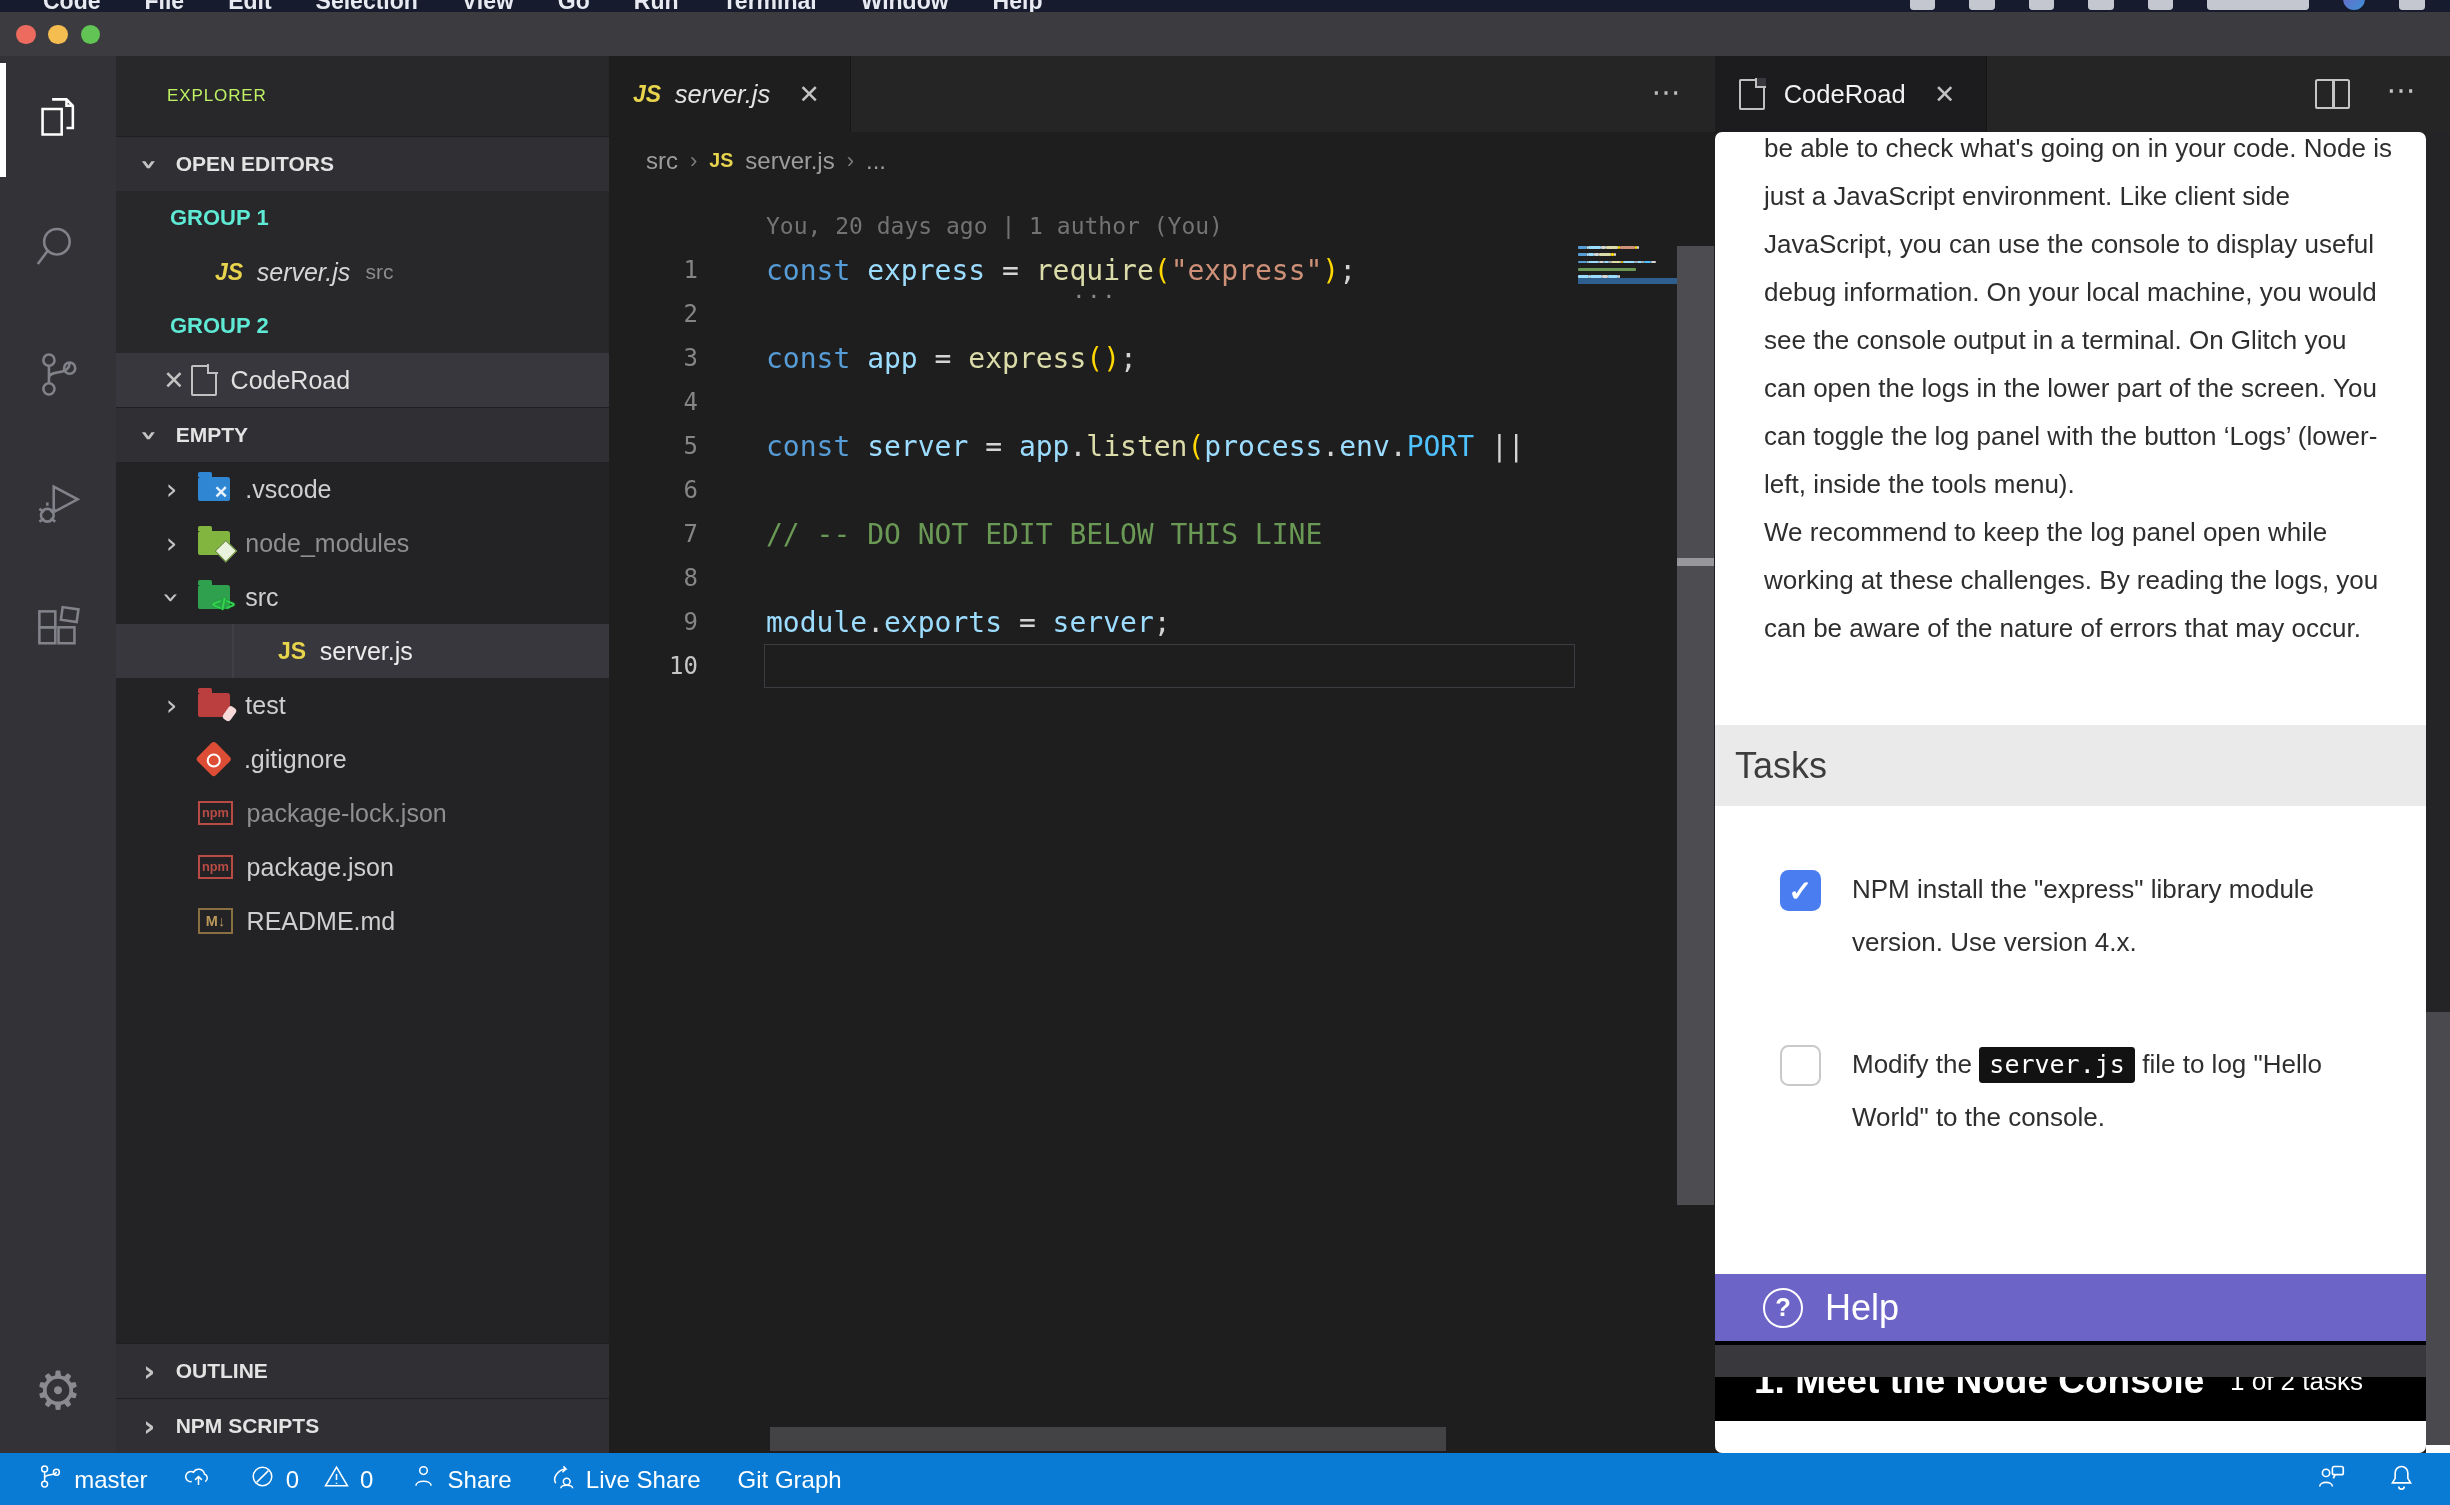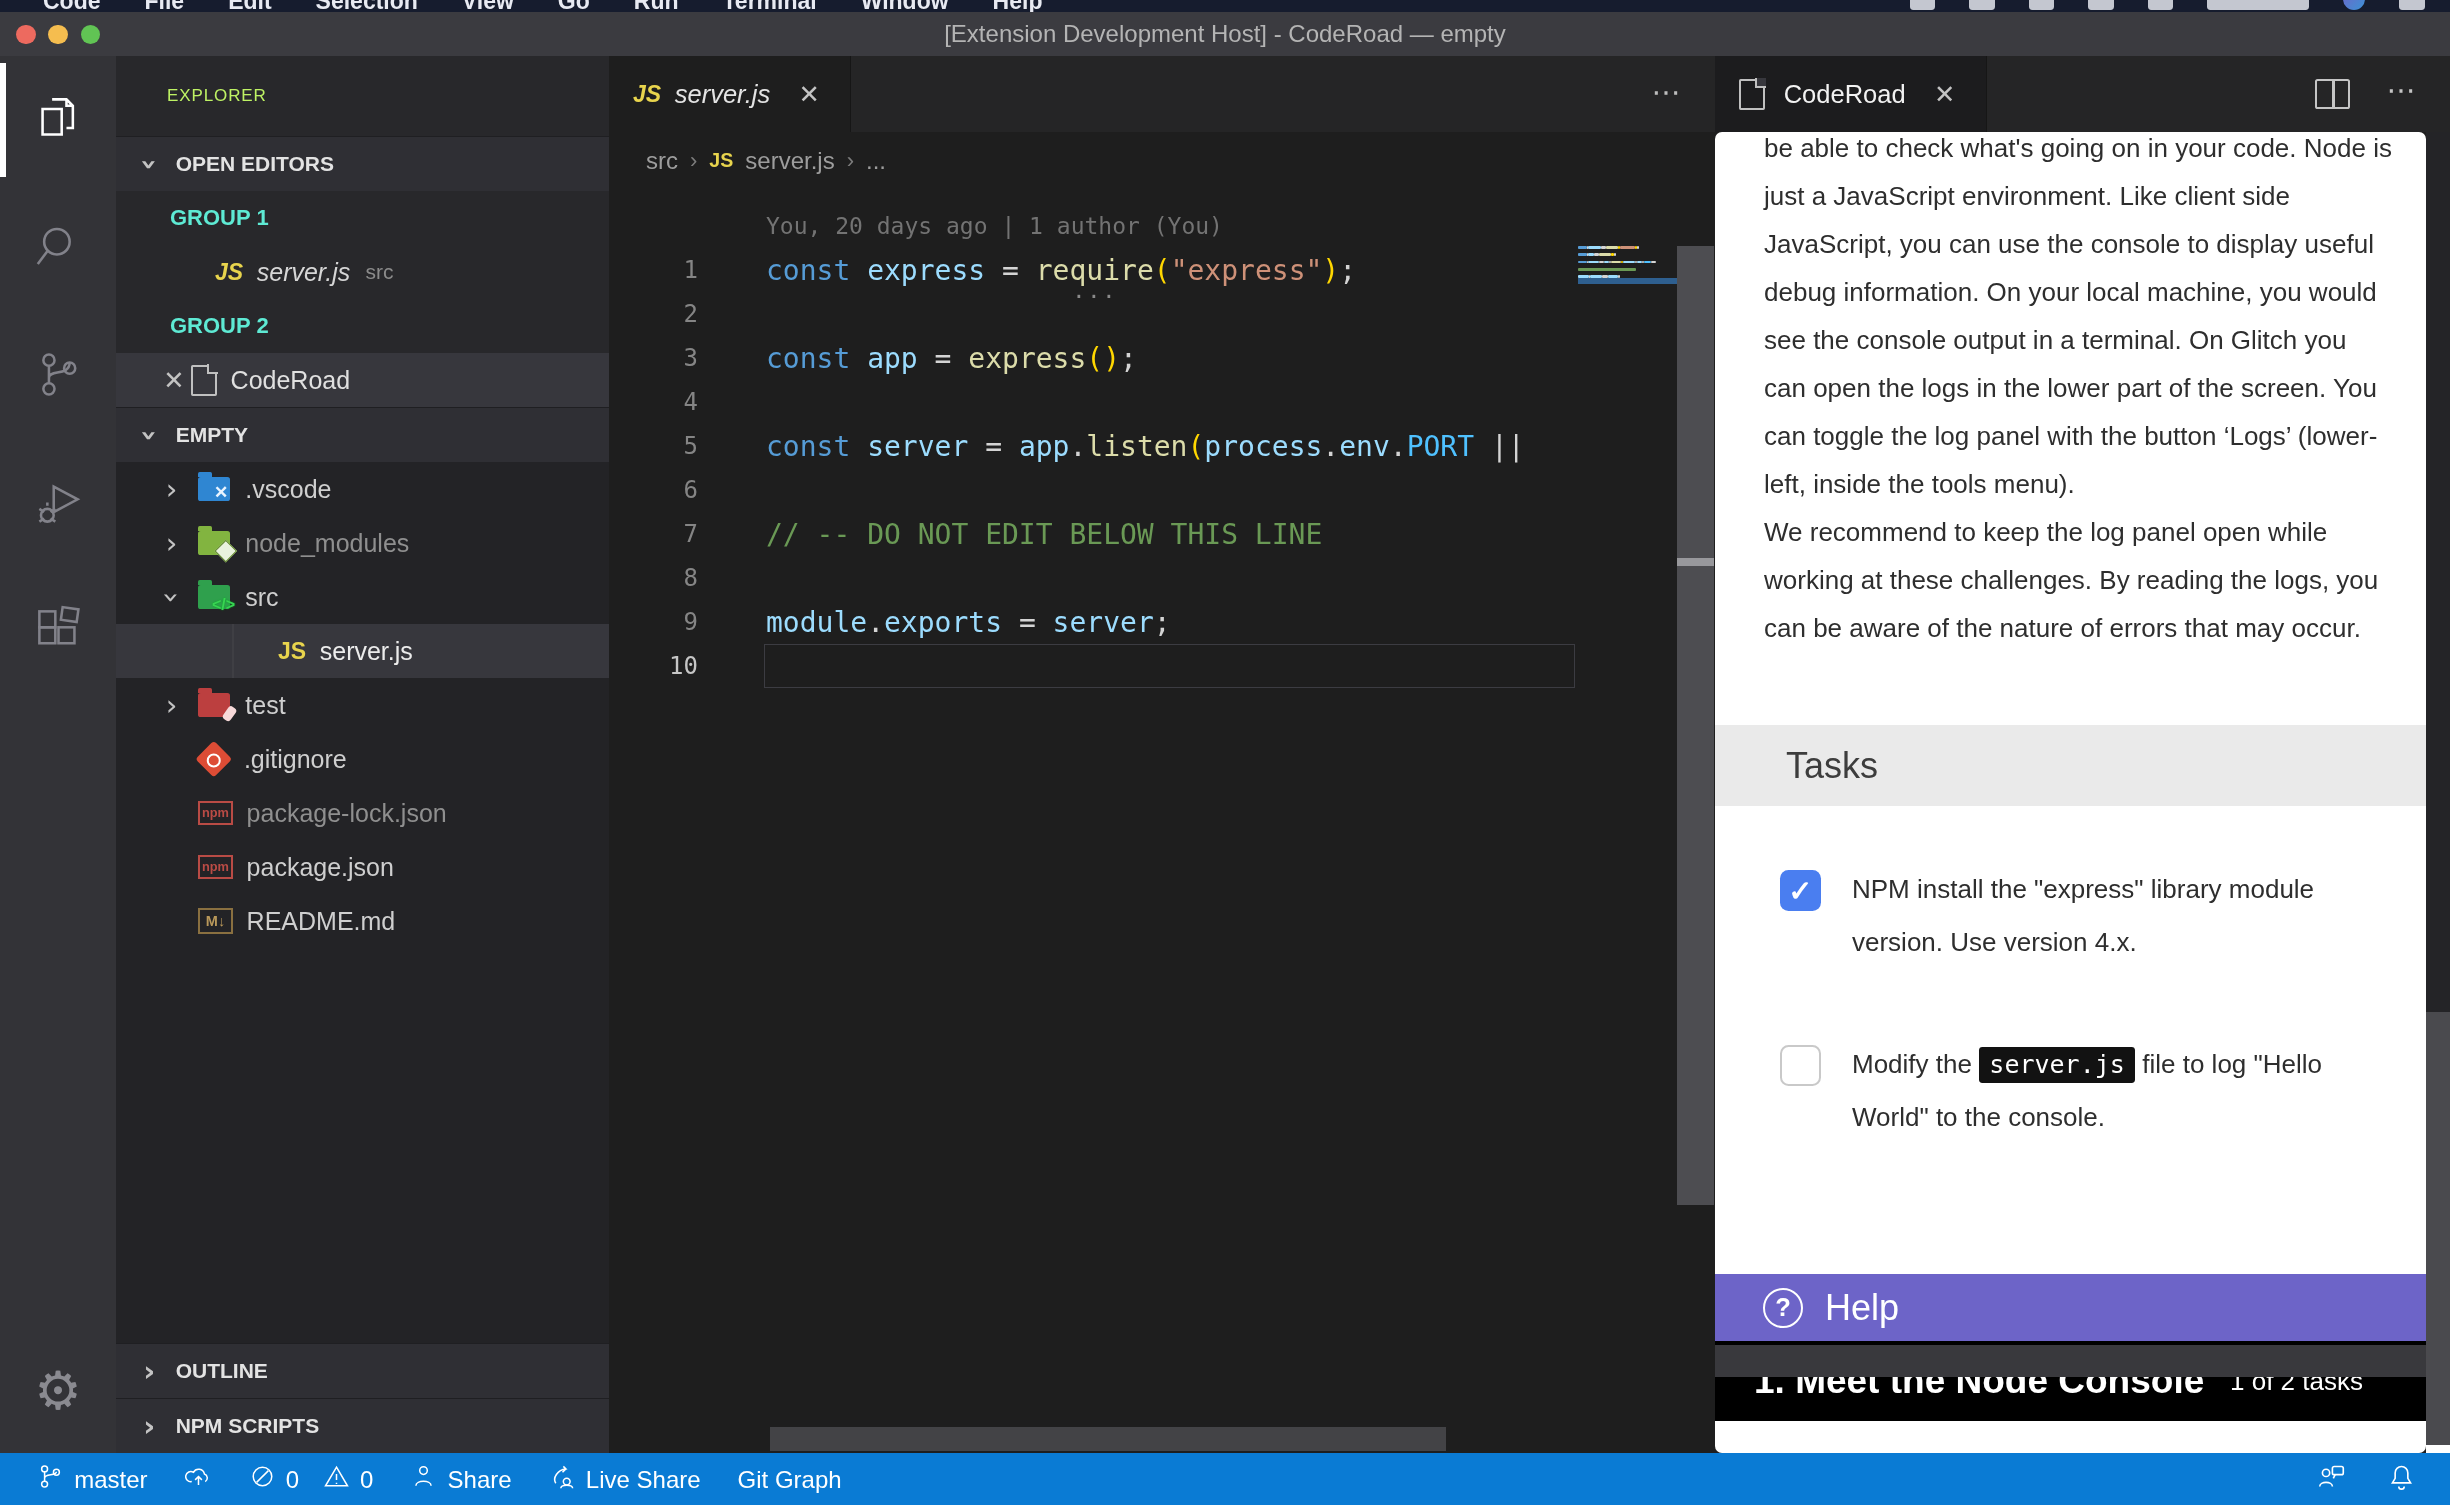--- a/index.html
+++ b/index.html
@@ -100,21 +100,21 @@
   .panel-actions{margin-left:auto;display:flex;align-items:center;gap:37px;padding-right:31px;color:#c5c5c5;}
   .split-icon{width:31px;height:25.5px;border:2.6px solid #c5c5c5;border-radius:2.6px;position:relative;}
   .split-icon::after{content:"";position:absolute;left:50%;top:0;bottom:0;width:2.6px;background:#c5c5c5;}
   .dots{font-size:29px;letter-spacing:3.4px;padding-bottom:8.5px;}
   .webview{position:absolute;left:0;top:76px;width:711px;bottom:0;background:#ffffff;overflow:hidden;color:#2e2e2e;border-radius:7px;}
   .wv-scroll{position:absolute;left:711px;top:76px;width:24px;bottom:0;background:#242427;}
   .wv-scroll .slider{position:absolute;left:0;width:100%;top:880px;height:434px;background:#4a4a4e;}
   .wv-scroll .foot{position:absolute;left:0;width:100%;bottom:0;height:7.7px;background:#ffffff;}
   .wv-text{padding:0 31px 0 49px;font-size:26px;line-height:48px;margin-top:-8.5px;}
   .wv-text p{margin:0;}
-  .tasks-band{position:absolute;left:0;top:593px;width:100%;height:81px;background:#eaeaea;display:flex;align-items:center;padding-left:71px;box-sizing:border-box;font-size:36px;color:#3d3d3d;}
+  .tasks-band{position:absolute;left:0;top:593px;width:100%;height:81px;background:#eaeaea;display:flex;align-items:center;padding-left:20px;box-sizing:border-box;font-size:36px;color:#3d3d3d;}
   .task{position:absolute;left:0;width:100%;display:flex;}
   .task .checkbox{width:41px;height:41px;border-radius:8.5px;margin-left:65px;flex-shrink:0;box-sizing:border-box;}
   .task .checkbox.checked{background:#4a7ef0;color:#fff;font-size:29px;font-weight:bold;display:flex;align-items:center;justify-content:center;}
   .task .checkbox.unchecked{background:#fff;border:2.6px solid #c9c9c9;}
   .task .task-text{margin-left:31px;width:544px;font-size:26px;line-height:53px;color:#2e2e2e;margin-top:-6.8px;}
   .task .task-text code{font-family:"DejaVu Sans Mono",monospace;background:#121212;color:#ffffff;padding:3.4px 10.2px;border-radius:3.4px;font-size:25px;}
   .help-band{position:absolute;left:0;top:1142px;width:100%;height:67px;background:#6d64c8;display:flex;align-items:center;color:#ffffff;}
   .help-icon{width:36px;height:36px;border:2.6px solid #fff;border-radius:50%;margin-left:48px;display:flex;align-items:center;justify-content:center;font-size:25.5px;font-weight:bold;}
   .help-icon::after{content:"?";}
   .help-label{font-size:36px;margin-left:22px;}
@@ -156,21 +156,20 @@
     <span class="mb-glyph"></span>
   </div>
 </div>
 
 <div class="titlebar">
   <div class="traffic">
     <span class="tl red"></span>
     <span class="tl yellow"></span>
     <span class="tl green"></span>
   </div>
-  <div class="title-text">[Extension Development Host] - CodeRoad — empty</div>
 </div>
 
 <div class="main">
 
   <div class="activitybar">
     <div class="act-item active">
       <span>
         <svg viewBox="0 0 32 32">
             <path d="M6 10 h12 v16 h-12 z"></path>
             <path d="M12 4 h9 l4 4 v14 h-4 M21 4 v4 h4"></path>

